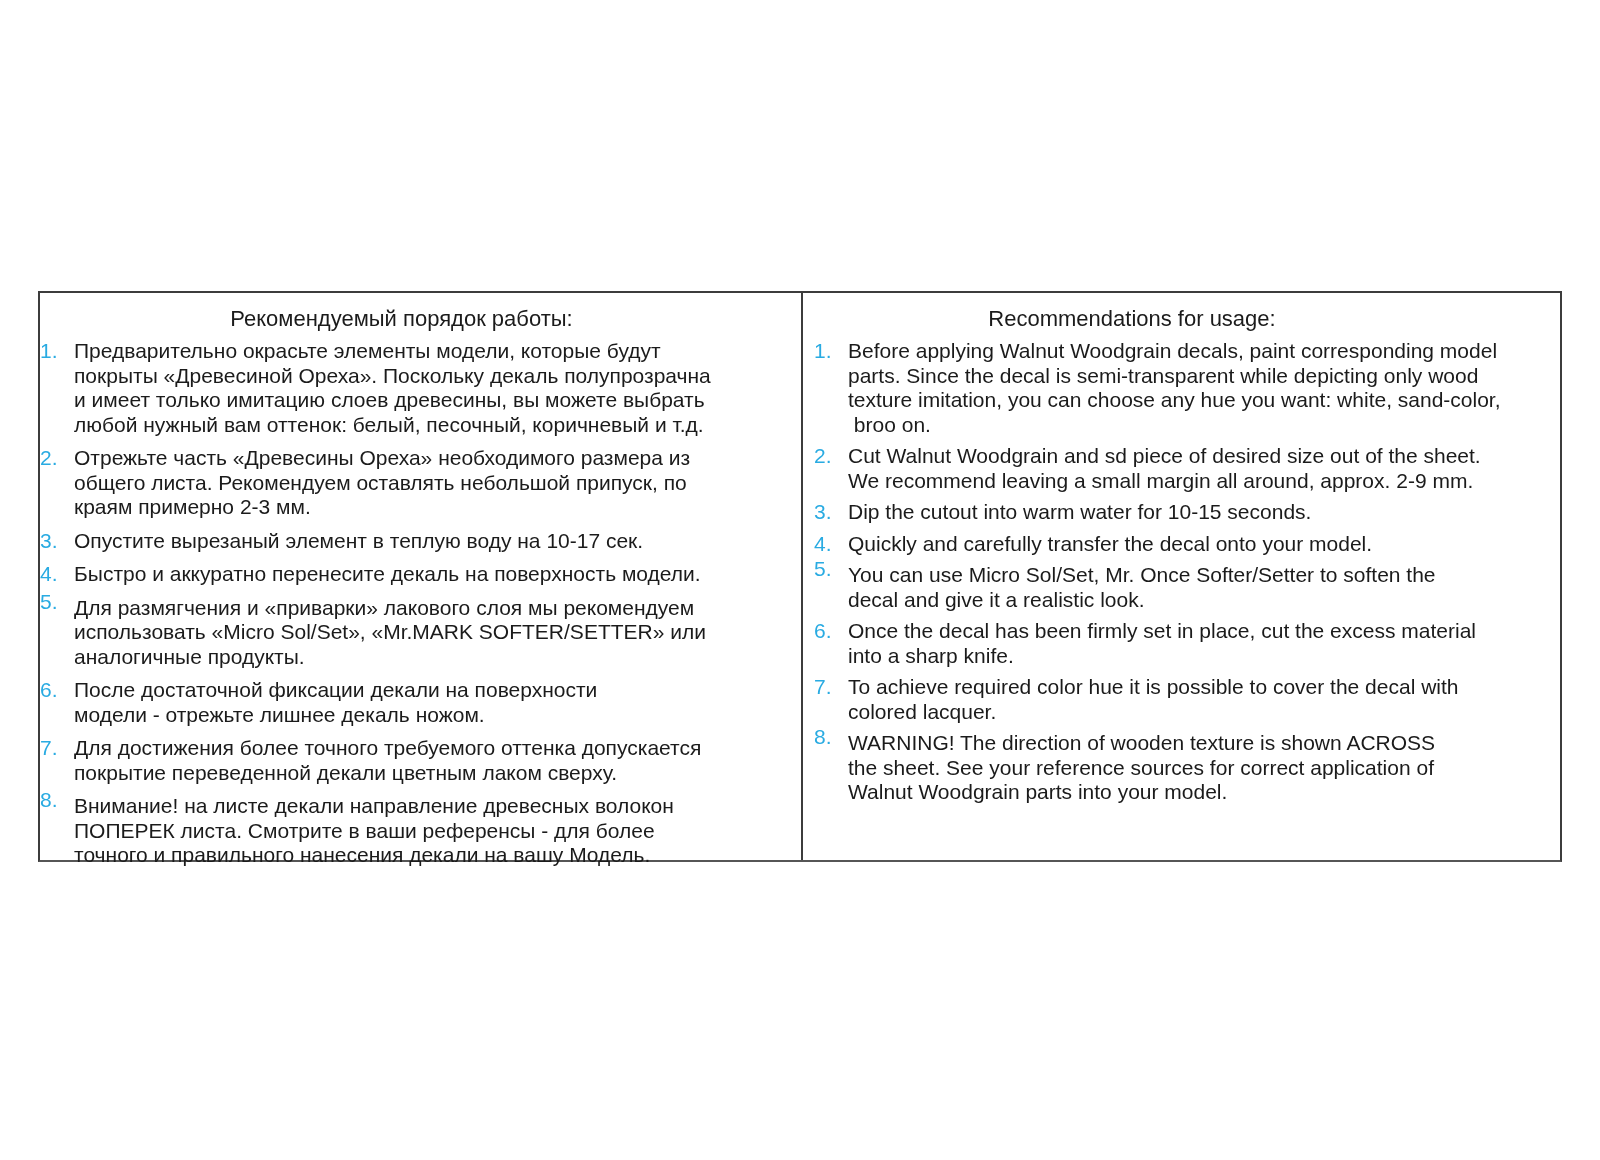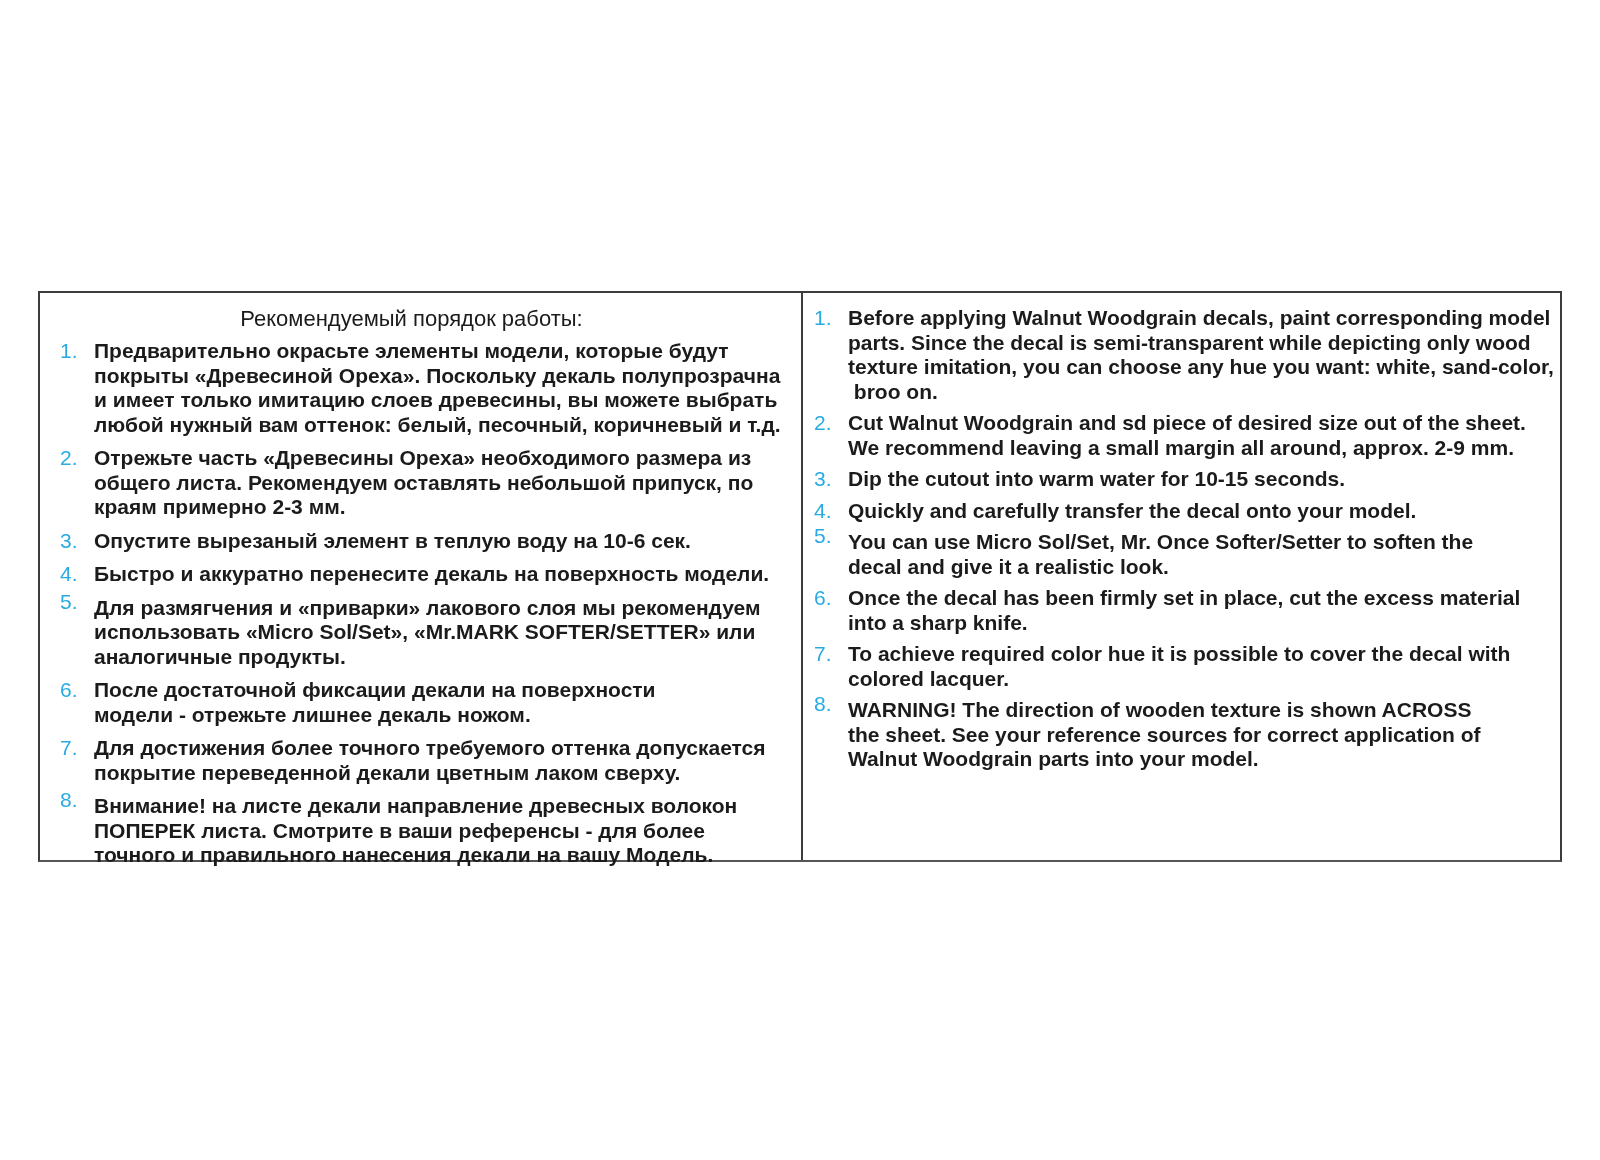--- a/index.html
+++ b/index.html
@@ -30,21 +30,20 @@
     background: #ffffff;
   }
   .panel {
     box-sizing: border-box;
     padding-top: 13px;
     color: #1b1b1b;
   }
   .panel.left {
     width: 763px;
     border-right: 2px solid #3c3c3c;
-    padding-left: 20px;
     padding-right: 4px;
   }
   .panel.right {
     flex: 1;
     padding-left: 11px;
     padding-right: 4px;
   }
   .panel-title {
     font-size: 22px;
     font-weight: normal;
@@ -74,21 +73,20 @@
   }
   
   ol.instructions li:nth-child(5) .item-num,
   ol.instructions li:nth-child(8) .item-num {
     position: relative;
     top: -6px;
   }
   .item-text {
     white-space: pre-line;
     flex: 1;
-    font-weight: bold;
   }
 </style>
 </head>
 <body>
 
 <div class="canvas">
   <div class="sheet">
 
     <section class="panel left">
       <h2 class="panel-title">Рекомендуемый порядок работы:</h2>
@@ -101,21 +99,21 @@
 любой нужный вам оттенок: белый, песочный, коричневый и т.д.</span>
         </li>
         <li>
           <span class="item-num">2.</span>
           <span class="item-text">Отрежьте часть «Древесины Ореха» необходимого размера из
 общего листа. Рекомендуем оставлять небольшой припуск, по
 краям примерно 2-3 мм.</span>
         </li>
         <li>
           <span class="item-num">3.</span>
-          <span class="item-text">Опустите вырезаный элемент в теплую воду на 10-6 сек.</span>
+          <span class="item-text">Опустите вырезаный элемент в теплую воду на 10-17 сек.</span>
         </li>
         <li>
           <span class="item-num">4.</span>
           <span class="item-text">Быстро и аккуратно перенесите декаль на поверхность модели.</span>
         </li>
         <li>
           <span class="item-num">5.</span>
           <span class="item-text">Для размягчения и «приварки» лакового слоя мы рекомендуем
 использовать «Micro Sol/Set», «Mr.MARK SOFTER/SETTER» или
 аналогичные продукты.</span>
@@ -133,20 +131,21 @@
         <li>
           <span class="item-num">8.</span>
           <span class="item-text">Внимание! на листе декали направление древесных волокон
 ПОПЕРЕК листа. Смотрите в ваши референсы - для более
 точного и правильного нанесения декали на вашу Модель.</span>
         </li>
       </ol>
     </section>
 
     <section class="panel right">
+      <h2 class="panel-title">Recommendations for usage:</h2>
       <ol class="instructions">
         <li>
           <span class="item-num">1.</span>
           <span class="item-text">Before applying Walnut Woodgrain decals, paint corresponding model
 parts. Since the decal is semi-transparent while depicting only wood
 texture imitation, you can choose any hue you want: white, sand-color,
 &nbsp;broo on.</span>
         </li>
         <li>
           <span class="item-num">2.</span>

